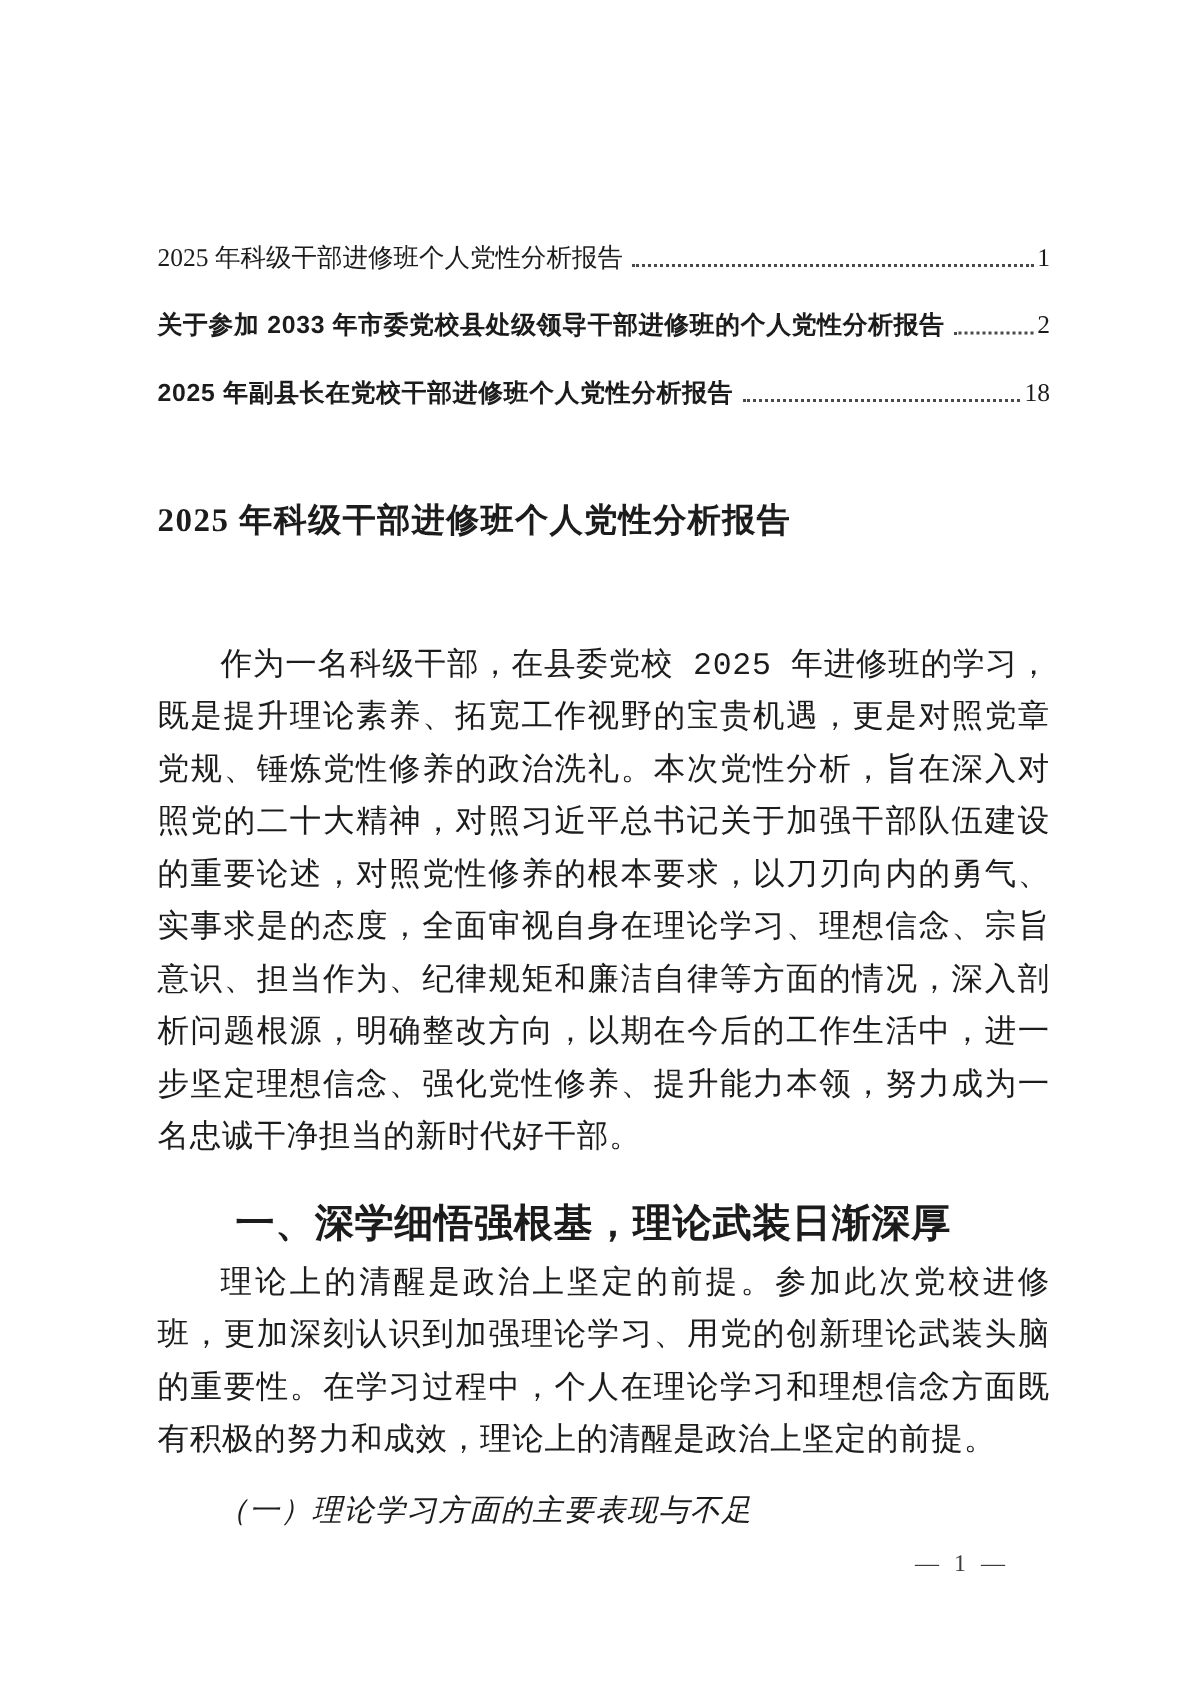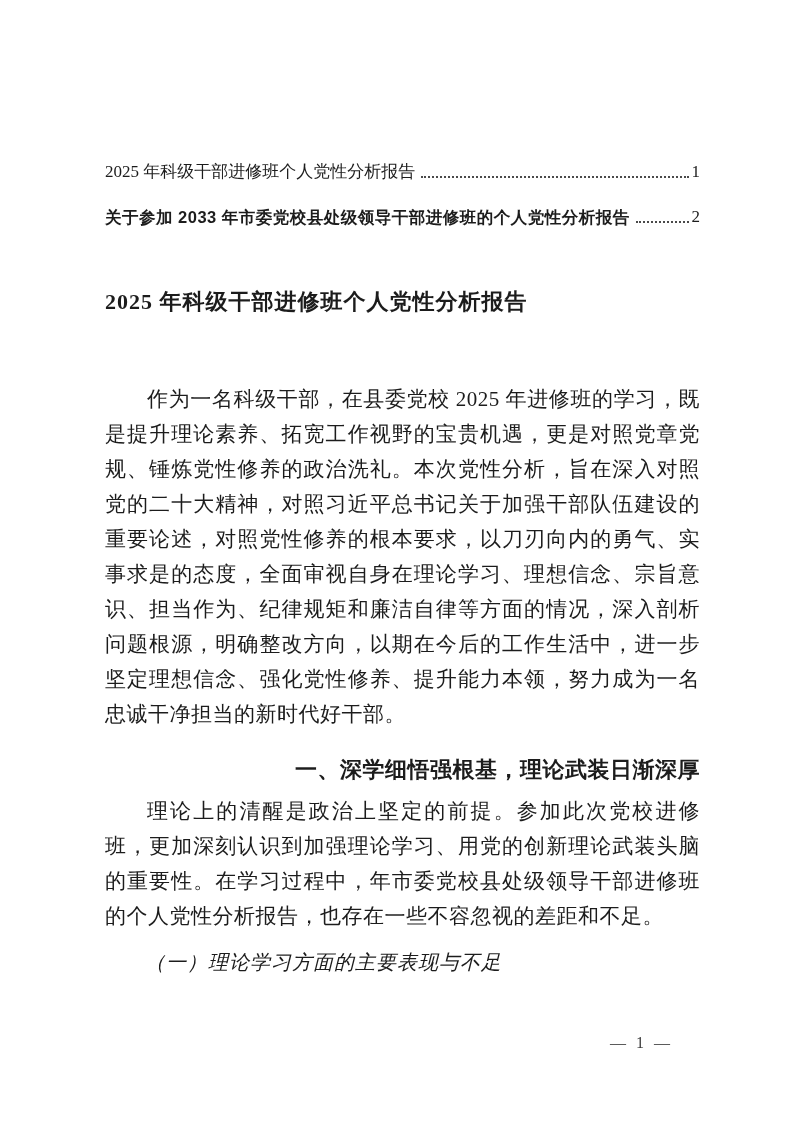--- a/index.html
+++ b/index.html
@@ -54,31 +54,31 @@
     font-weight: 700;
     letter-spacing: 1px;
   }
   .body-para {
     margin: 66px 0 0 0;
     font-size: 21px;
     line-height: 35px;
     text-align: justify;
     text-indent: 2em;
     letter-spacing: 0.5px;
+    font-family: Liberation Mono, monospace;
   }
   .body-para.second { margin-top: 10px; }
   .section-heading {
     margin: 24px 0 0 0;
     font-family: "Liberation Sans", "DejaVu Sans", sans-serif;
-    font-size: 22px;
+    font-size: 26px;
     line-height: 28px;
     font-weight: 700;
     text-indent: 2em;
     letter-spacing: 0.5px;
-    text-align: right;
   }
   .subsection-heading {
     margin: 14px 0 12px 0;
     font-size: 20px;
     line-height: 28px;
     font-style: italic;
     font-weight: 400;
     text-indent: 2em;
     letter-spacing: 1px;
   }
@@ -102,27 +102,32 @@
     <div class="toc-entry">
       <span class="toc-title">2025 年科级干部进修班个人党性分析报告</span>
       <span class="leader"></span>
       <span class="toc-page">1</span>
     </div>
     <div class="toc-entry hei">
       <span class="toc-title">关于参加 2033 年市委党校县处级领导干部进修班的个人党性分析报告</span>
       <span class="leader"></span>
       <span class="toc-page">2</span>
     </div>
+    <div class="toc-entry hei">
+      <span class="toc-title">2025 年副县长在党校干部进修班个人党性分析报告</span>
+      <span class="leader"></span>
+      <span class="toc-page">18</span>
+    </div>
   </div>
 
   <h1 class="doc-title">2025 年科级干部进修班个人党性分析报告</h1>
 
   <p class="body-para">作为一名科级干部，在县委党校 2025 年进修班的学习，既是提升理论素养、拓宽工作视野的宝贵机遇，更是对照党章党规、锤炼党性修养的政治洗礼。本次党性分析，旨在深入对照党的二十大精神，对照习近平总书记关于加强干部队伍建设的重要论述，对照党性修养的根本要求，以刀刃向内的勇气、实事求是的态度，全面审视自身在理论学习、理想信念、宗旨意识、担当作为、纪律规矩和廉洁自律等方面的情况，深入剖析问题根源，明确整改方向，以期在今后的工作生活中，进一步坚定理想信念、强化党性修养、提升能力本领，努力成为一名忠诚干净担当的新时代好干部。</p>
 
   <h2 class="section-heading">一、深学细悟强根基，理论武装日渐深厚</h2>
 
-  <p class="body-para second">理论上的清醒是政治上坚定的前提。参加此次党校进修班，更加深刻认识到加强理论学习、用党的创新理论武装头脑的重要性。在学习过程中，年市委党校县处级领导干部进修班的个人党性分析报告，也存在一些不容忽视的差距和不足。</p>
+  <p class="body-para second">理论上的清醒是政治上坚定的前提。参加此次党校进修班，更加深刻认识到加强理论学习、用党的创新理论武装头脑的重要性。在学习过程中，个人在理论学习和理想信念方面既有积极的努力和成效，理论上的清醒是政治上坚定的前提。</p>
 
   <h3 class="subsection-heading">（一）理论学习方面的主要表现与不足</h3>
 
   <div class="page-footer">— 1 —</div>
 
 </div>
 
 </body></html>

